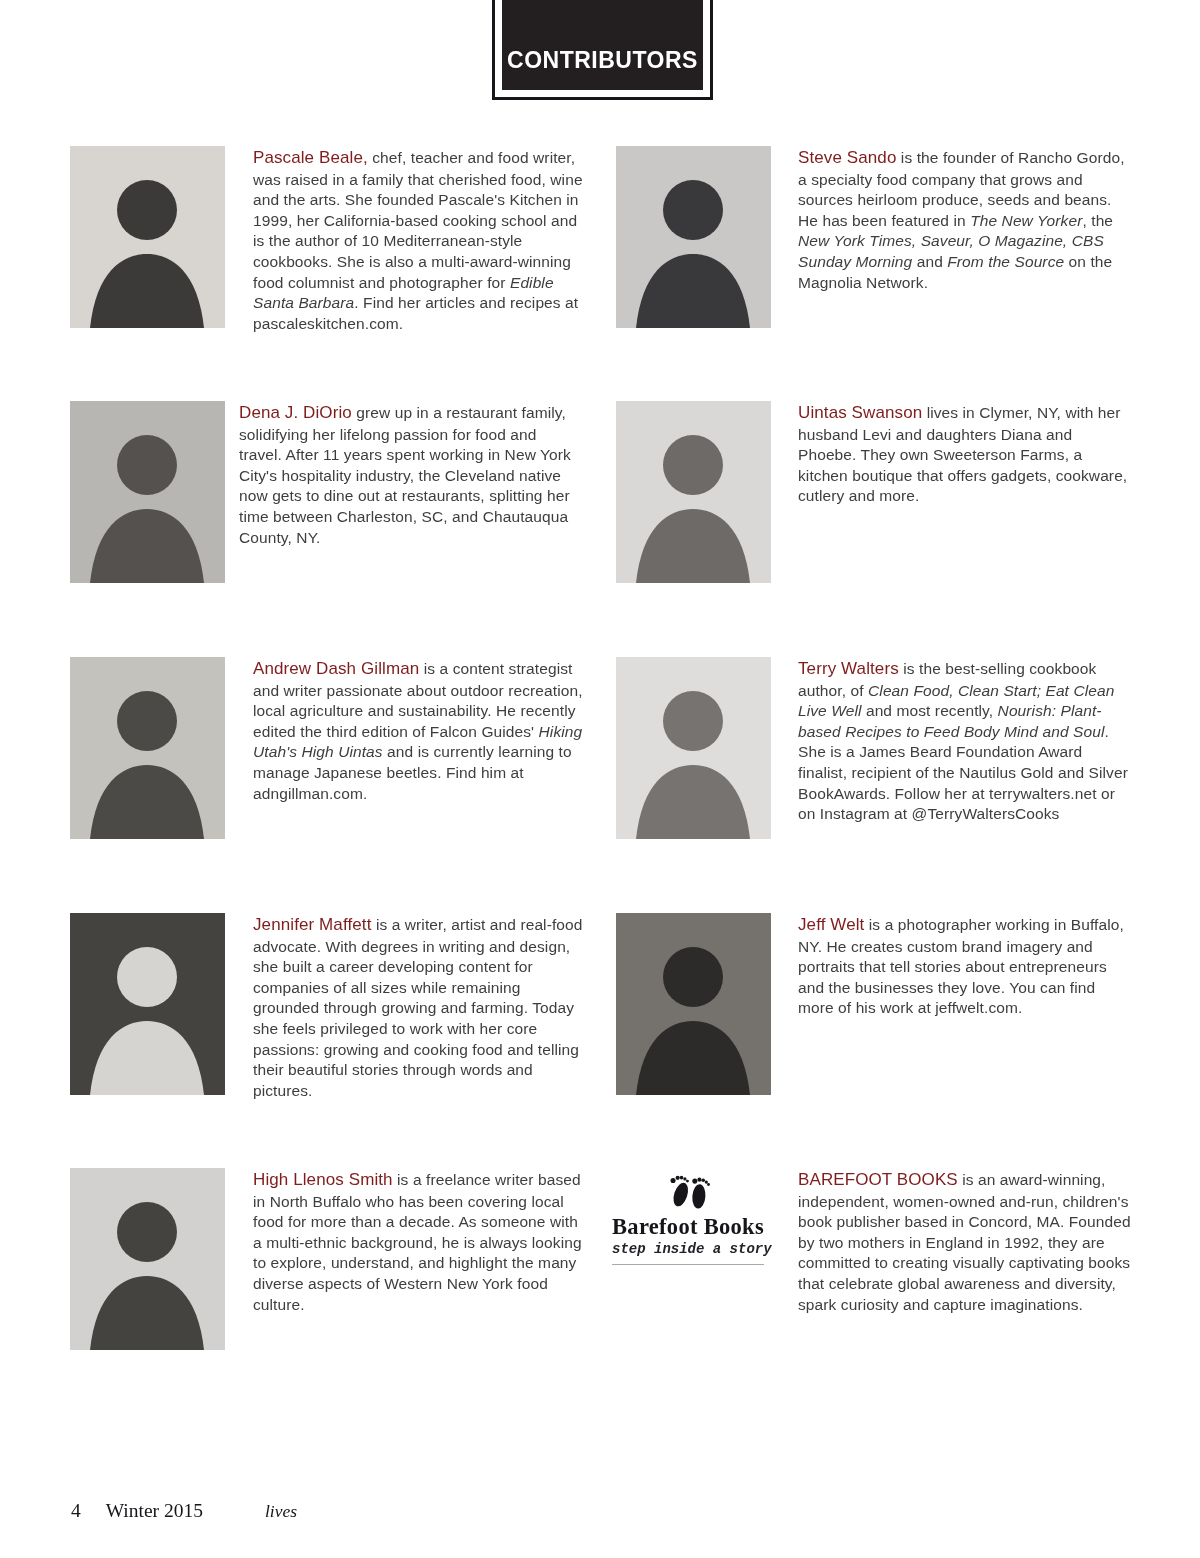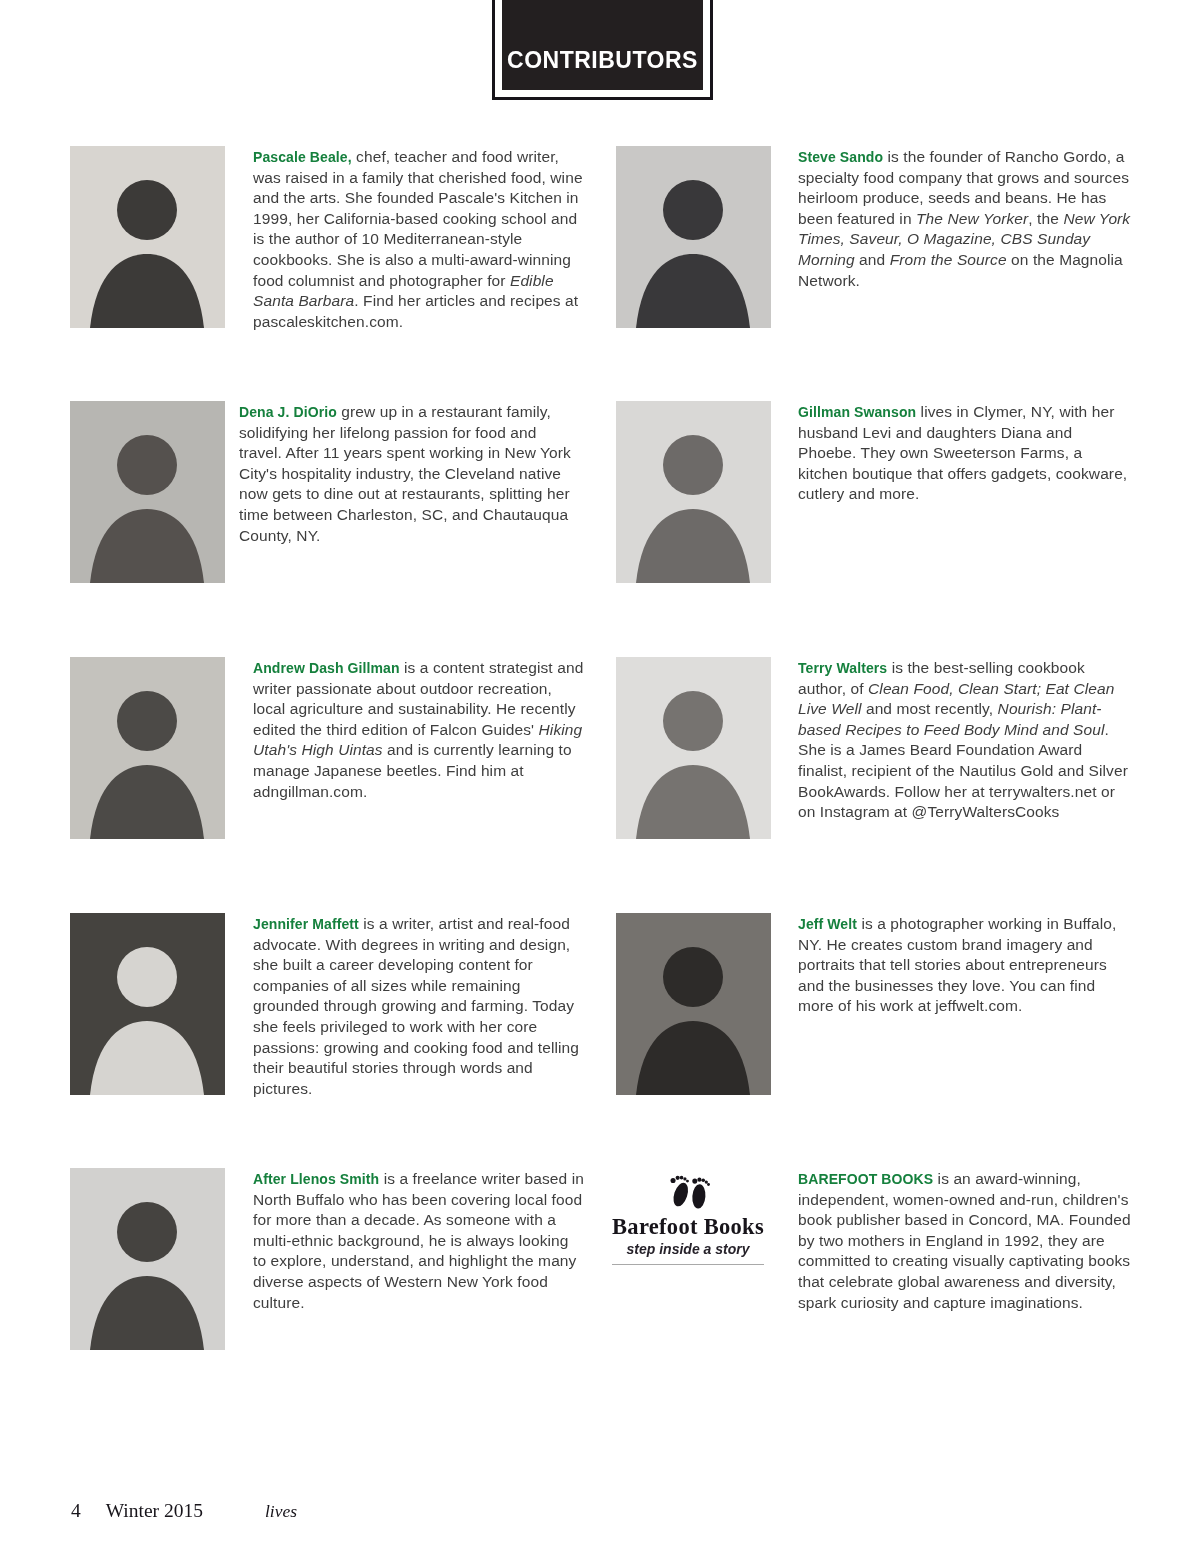--- a/index.html
+++ b/index.html
@@ -14,29 +14,29 @@
   .header-title{color:#ffffff;font-weight:700;font-size:23px;letter-spacing:.5px;
                 margin-bottom:16px;font-family:"Liberation Sans",sans-serif;}
 
   
   .photo{position:absolute;width:155px;height:182px;}
   .photo svg{display:block;}
 
   
   .bio{position:absolute;width:333px;font-size:15.5px;line-height:1.33;color:#3e3e3e;
        letter-spacing:.1px;text-align:left;}
-  .bio .name{font-weight:700;color:#15803d;font-size:14px;}
+  .bio .name{font-weight:400;color:#7f1d1d;font-size:17px;}
   .bio .it{font-style:italic;}
 
   
   .logo-block{position:absolute;width:152px;text-align:center;}
   .feet{width:58px;height:44px;display:block;margin:0 auto;}
   .logo-name{font-family:"Liberation Serif",serif;font-weight:700;font-size:22.5px;
              color:#17141a;letter-spacing:.3px;margin-top:2px;white-space:nowrap;}
-  .logo-tag{font-family:Liberation Sans, sans-serif;font-style:italic;font-weight:600;
+  .logo-tag{font-family:Liberation Mono, monospace;font-style:italic;font-weight:600;
             font-size:14px;color:#26222a;margin-top:1px;white-space:nowrap;}
   .logo-rule{border-top:1.5px solid #a9a9a9;margin-top:7px;}
 
   
   .footer{position:absolute;left:71px;top:1500px;font-family:"Liberation Serif",serif;
           font-size:19.5px;color:#17141a;display:flex;align-items:baseline;}
   .footer .issue{margin-left:25px;}
   .footer .brand-it{margin-left:62px;font-style:italic;font-size:17.5px;}
   .footer .brand-caps{margin-left:7px;letter-spacing:1.3px;font-size:19px;}
 </style>
@@ -81,21 +81,21 @@
       </svg>
     </div>
     <div class="bio" style="left: 239px; top: 402px;"><span class="name">Dena J. DiOrio</span><span> grew up in a restaurant family, solidifying her lifelong passion for food and travel. After 11 years spent working in New York City's hospitality industry, the Cleveland native now gets to dine out at restaurants, splitting her time between Charleston, SC, and Chautauqua County, NY.</span></div>
     <div class="photo" style="left: 616px; top: 401px;">
       <svg viewBox="0 0 155 182" width="155" height="182">
         <rect width="155" height="182" fill="#d9d8d6"></rect>
         <circle cx="77" cy="64" r="30" fill="#6d6a68"></circle>
         <path d="M20 182 C 26 126, 52 108, 77 108 C 102 108, 128 126, 134 182 Z" fill="#6d6a68"></path>
       </svg>
     </div>
-    <div class="bio" style="left: 798px; top: 402px;"><span class="name">Gillman Swanson</span><span> lives in Clymer, NY, with her husband Levi and daughters Diana and Phoebe.  They own Sweeterson Farms, a kitchen boutique that offers gadgets, cookware, cutlery and more.</span></div>
+    <div class="bio" style="left: 798px; top: 402px;"><span class="name">Uintas Swanson</span><span> lives in Clymer, NY, with her husband Levi and daughters Diana and Phoebe.  They own Sweeterson Farms, a kitchen boutique that offers gadgets, cookware, cutlery and more.</span></div>
     <div class="photo" style="left: 70px; top: 657px;">
       <svg viewBox="0 0 155 182" width="155" height="182">
         <rect width="155" height="182" fill="#c4c2bd"></rect>
         <circle cx="77" cy="64" r="30" fill="#4c4a47"></circle>
         <path d="M20 182 C 26 126, 52 108, 77 108 C 102 108, 128 126, 134 182 Z" fill="#4c4a47"></path>
       </svg>
     </div>
     <div class="bio" style="left: 253px; top: 658px;"><span class="name">Andrew Dash Gillman</span><span> is a content strategist and writer passionate about outdoor recreation, local agriculture and sustainability. He recently edited the third edition of Falcon Guides' </span><span class="it">Hiking Utah's High Uintas</span><span> and is currently learning to manage Japanese beetles. Find him at adngillman.com.</span></div>
     <div class="photo" style="left: 616px; top: 657px;">
       <svg viewBox="0 0 155 182" width="155" height="182">
@@ -121,21 +121,21 @@
       </svg>
     </div>
     <div class="bio" style="left: 798px; top: 914px;"><span class="name">Jeff Welt</span><span> is a photographer working in Buffalo, NY. He creates custom brand imagery and portraits that tell stories about entrepreneurs and the businesses they love. You can find more of his work at jeffwelt.com.</span></div>
     <div class="photo" style="left: 70px; top: 1168px;">
       <svg viewBox="0 0 155 182" width="155" height="182">
         <rect width="155" height="182" fill="#d2d1cf"></rect>
         <circle cx="77" cy="64" r="30" fill="#454340"></circle>
         <path d="M20 182 C 26 126, 52 108, 77 108 C 102 108, 128 126, 134 182 Z" fill="#454340"></path>
       </svg>
     </div>
-    <div class="bio" style="left: 253px; top: 1169px;"><span class="name">After Llenos Smith</span><span> is a freelance writer based in North Buffalo who has been covering local food for more than a decade. As someone with a multi-ethnic background, he is always looking to explore, understand, and highlight the many diverse aspects of Western New York food culture.</span></div>
+    <div class="bio" style="left: 253px; top: 1169px;"><span class="name">High Llenos Smith</span><span> is a freelance writer based in North Buffalo who has been covering local food for more than a decade. As someone with a multi-ethnic background, he is always looking to explore, understand, and highlight the many diverse aspects of Western New York food culture.</span></div>
     <div class="logo-block" style="left: 612px; top: 1168px;">
       <svg class="feet" viewBox="0 0 64 46">
         <g fill="#17141a">
           <ellipse cx="24" cy="28" rx="7.2" ry="13.5" transform="rotate(18 24 28)"></ellipse>
           <circle cx="15.5" cy="12.5" r="2.8"></circle>
           <circle cx="20.6" cy="9.6" r="2.3"></circle>
           <circle cx="24.9" cy="9.4" r="2"></circle>
           <circle cx="28.6" cy="10.8" r="1.8"></circle>
           <circle cx="31.4" cy="13.2" r="1.6"></circle>
           <ellipse cx="44" cy="30" rx="7.2" ry="13.5" transform="rotate(4 44 30)"></ellipse>

